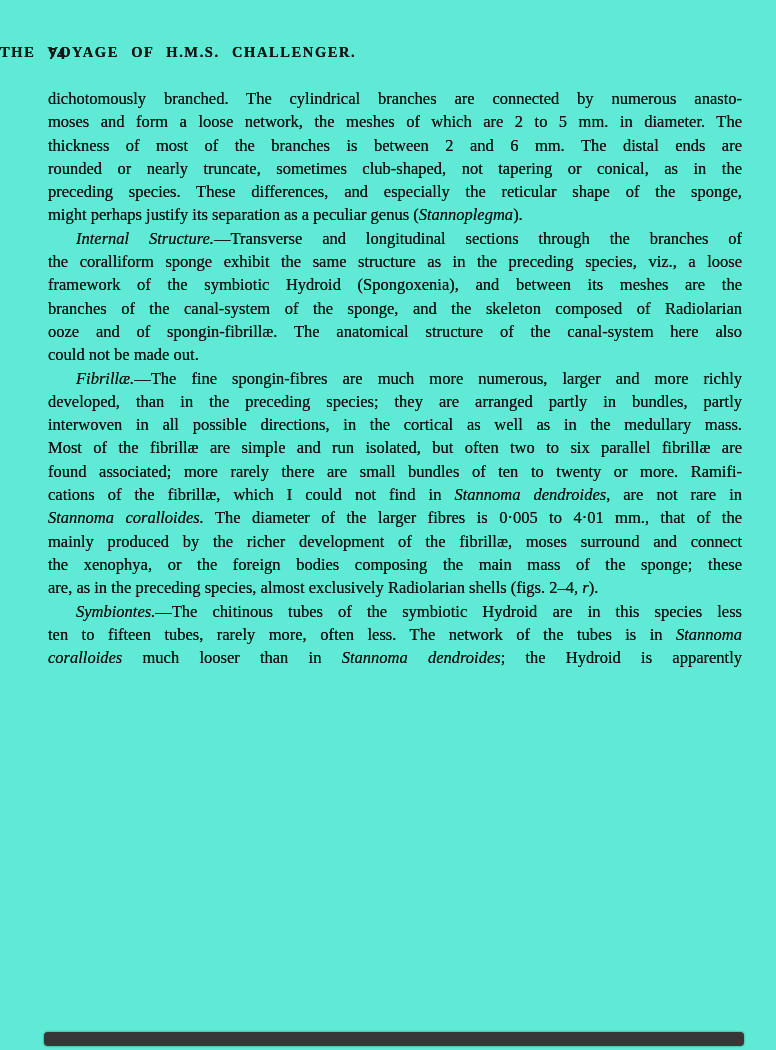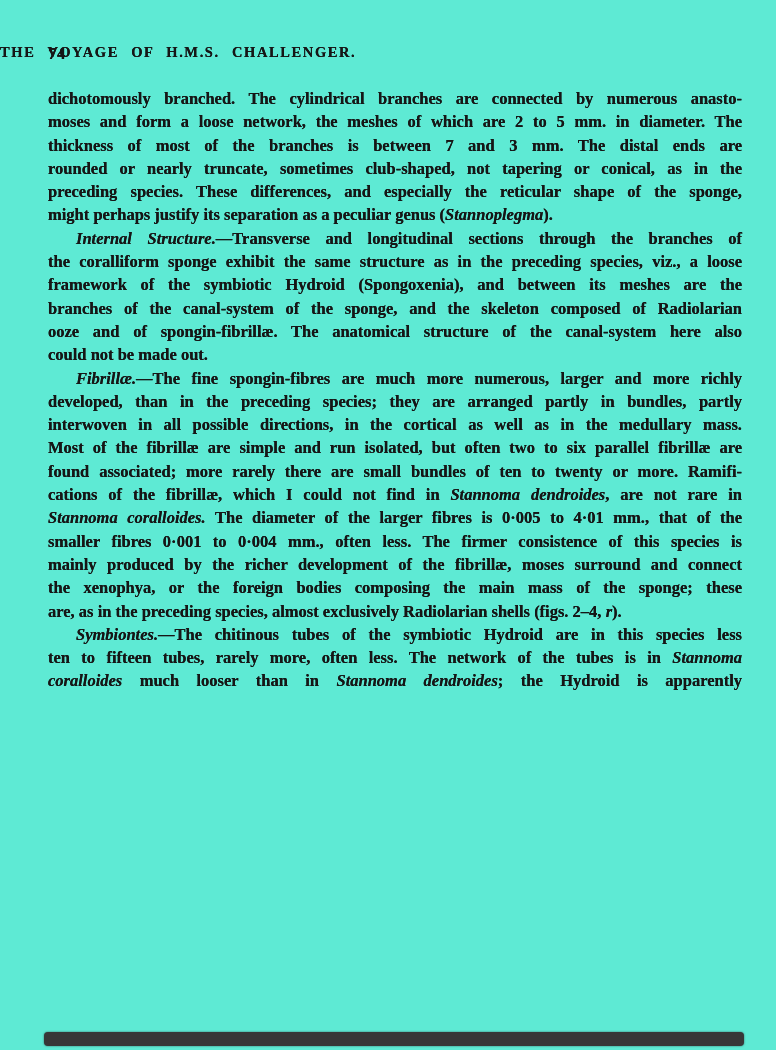--- a/index.html
+++ b/index.html
@@ -49,21 +49,20 @@
     width: 694px;
     font-size: 16.5px;
     line-height: 23.3px;
     text-shadow: 0 0 0.45px currentColor;
   }
   .para { margin: 0; }
   .line {
     text-align: justify;
     text-align-last: justify;
     white-space: normal;
-    font-weight: bold;
   }
   .line.last {
     text-align-last: left;
   }
   .line.indent {
     text-indent: 28px;
   }
   .it { font-style: italic; }
   .scanbar {
     position: absolute;
@@ -81,42 +80,41 @@
 
 <div class="page">
   <div class="header">
     <span class="pagenum">74</span>
     <span class="title">THE VOYAGE OF H.M.S. CHALLENGER.</span>
   </div>
   <div class="text">
       <div class="para">
         <div class="line"><span>dichotomously branched.  The cylindrical branches are connected by numerous anasto-</span></div>
         <div class="line"><span>moses and form a loose network, the meshes of which are 2 to 5 mm. in diameter.  The</span></div>
-        <div class="line"><span>thickness of most of the branches is between 7 and 3 mm.  The distal ends are</span></div>
+        <div class="line"><span>thickness of most of the branches is between 2 and 6 mm.  The distal ends are</span></div>
         <div class="line"><span>rounded or nearly truncate, sometimes club-shaped, not tapering or conical, as in the</span></div>
         <div class="line"><span>preceding species.  These differences, and especially the reticular shape of the sponge,</span></div>
         <div class="line last"><span>might perhaps justify its separation as a peculiar genus (</span><span class="it">Stannoplegma</span><span>).</span></div>
       </div>
       <div class="para">
         <div class="line indent"><span class="it">Internal Structure.</span><span>—Transverse and longitudinal sections through the branches of</span></div>
         <div class="line"><span>the coralliform sponge exhibit the same structure as in the preceding species, viz., a loose</span></div>
         <div class="line"><span>framework of the symbiotic Hydroid (Spongoxenia), and between its meshes are the</span></div>
         <div class="line"><span>branches of the canal-system of the sponge, and the skeleton composed of Radiolarian</span></div>
         <div class="line"><span>ooze and of spongin-fibrillæ.  The anatomical structure of the canal-system here also</span></div>
         <div class="line last"><span>could not be made out.</span></div>
       </div>
       <div class="para">
         <div class="line indent"><span class="it">Fibrillæ.</span><span>—The fine spongin-fibres are much more numerous, larger and more richly</span></div>
         <div class="line"><span>developed, than in the preceding species; they are arranged partly in bundles, partly</span></div>
         <div class="line"><span>interwoven in all possible directions, in the cortical as well as in the medullary mass.</span></div>
         <div class="line"><span>Most of the fibrillæ are simple and run isolated, but often two to six parallel fibrillæ are</span></div>
         <div class="line"><span>found associated; more rarely there are small bundles of ten to twenty or more.  Ramifi-</span></div>
         <div class="line"><span>cations of the fibrillæ, which I could not find in </span><span class="it">Stannoma dendroides</span><span>, are not rare in</span></div>
         <div class="line"><span class="it">Stannoma coralloides.</span><span>  The diameter of the larger fibres is 0·005 to 4·01 mm., that of the</span></div>
-        <div class="line"><span>smaller fibres 0·001 to 0·004 mm., often less.  The firmer consistence of this species is</span></div>
         <div class="line"><span>mainly produced by the richer development of the fibrillæ, moses surround and connect</span></div>
         <div class="line"><span>the xenophya, or the foreign bodies composing the main mass of the sponge; these</span></div>
         <div class="line last"><span>are, as in the preceding species, almost exclusively Radiolarian shells (figs. 2–4, </span><span class="it">r</span><span>).</span></div>
       </div>
       <div class="para">
         <div class="line indent"><span class="it">Symbiontes.</span><span>—The chitinous tubes of the symbiotic Hydroid are in this species less</span></div>
         <div class="line"><span>ten to fifteen tubes, rarely more, often less.  The network of the tubes is in </span><span class="it">Stannoma</span></div>
         <div class="line"><span class="it">coralloides</span><span> much looser than in </span><span class="it">Stannoma dendroides</span><span>; the Hydroid is apparently</span></div>
       </div>
     </div>

